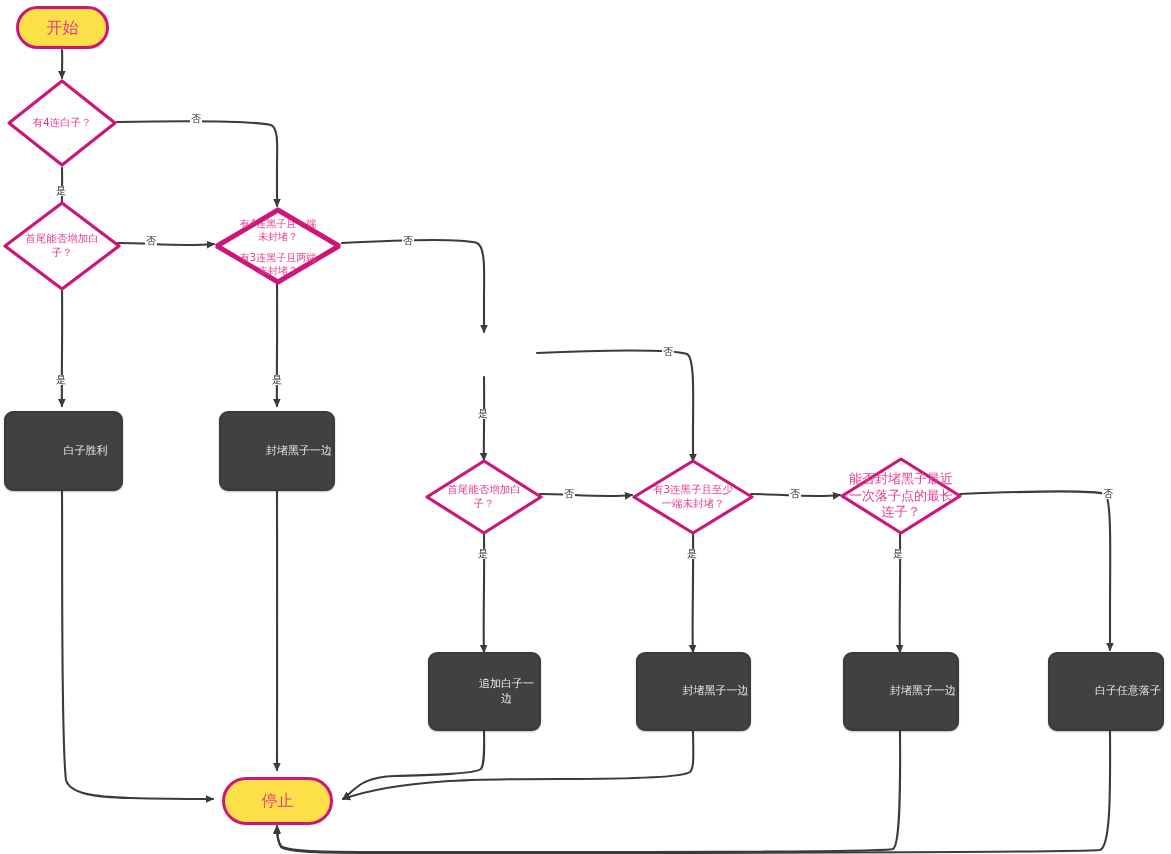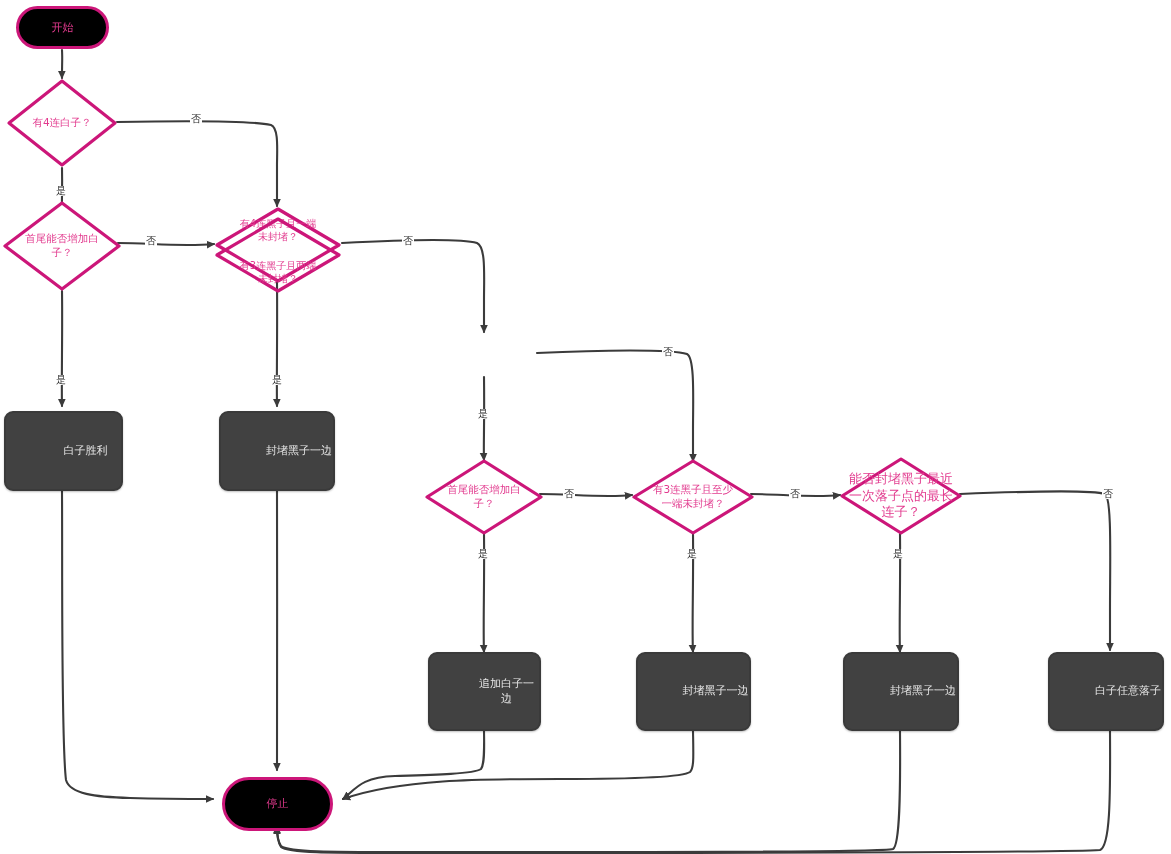--- a/index.html
+++ b/index.html
@@ -7,22 +7,22 @@
     font-family:"DejaVu Sans","Liberation Sans",sans-serif;
     width:1171px;height:854px;overflow:hidden;
   }
   #stage{position:relative;width:1171px;height:854px;background:#fff;}
   svg#wires{position:absolute;left:0;top:0;width:1171px;height:854px;}
 
   .node{position:absolute;box-sizing:border-box;display:flex;align-items:center;justify-content:center;text-align:center;}
 
   
   .terminal{
-    border:3px solid #CC1679;border-radius:999px;background:#000000;
-    color:#E23A8E;font-size:11px;line-height:1.25;
+    border:3px solid #CC1679;border-radius:999px;background:#fde047;
+    color:#E23A8E;font-size:16px;line-height:1.25;
   }
 
   
   .diamond-wrap{position:absolute;}
   .diamond-shape{position:absolute;left:0;top:0;width:100%;height:100%;}
   .diamond-label{
     position:absolute;left:0;top:0;width:100%;height:100%;
     display:flex;align-items:center;justify-content:center;text-align:center;
     color:#E23A8E;font-size:10.5px;line-height:1.30;
     padding:0 4px;box-sizing:border-box;white-space:pre-line;
@@ -174,21 +174,21 @@
   </div>
 
   <div class="diamond-wrap" style="left:214px;top:206px;width:128px;height:78px;">
     <svg class="diamond-shape" viewBox="0 0 128 78">
       <path d="M64,3 L125,39 L64,75 L3,39 Z" fill="none" stroke="#CC1679" stroke-width="3.2" stroke-linejoin="round"></path>
     </svg>
     <div class="diamond-label" style="align-items:flex-start;padding-top:11px;font-size:10px;">有4连黑子且一端
 未封堵？</div>
   </div>
 
-  <div class="diamond-wrap" style="left:214px;top:216px;width:128px;height:78px;">
+  <div class="diamond-wrap" style="left:214px;top:208px;width:128px;height:78px;">
     <svg class="diamond-shape" viewBox="0 0 128 78">
       <path d="M64,3 L125,39 L64,75 L3,39 Z" fill="none" stroke="#CC1679" stroke-width="3.2" stroke-linejoin="round"></path>
     </svg>
     <div class="diamond-label" style="align-items:flex-end;padding-bottom:9px;font-size:10px;">有3连黑子且两端
 未封堵？</div>
   </div>
 
 
   <div class="diamond-wrap" style="left:424px;top:458px;width:120px;height:78px;">
     <svg class="diamond-shape" viewBox="0 0 120 78">
@@ -232,17 +232,17 @@
   </div>
 
   <div class="node process" style="left:843px;top:652px;width:116px;height:79px;">
     <span>封堵黑子一边</span>
   </div>
 
   <div class="node process" style="left:1048px;top:652px;width:116px;height:79px;">
     <span>白子任意落子</span>
   </div>
 
-  <div class="node terminal" style="left:222px;top:777px;width:111px;height:54px;">
+  <div class="node terminal" style="left:222px;top:777px;width:111px;height:48px;">
     <span>停止</span>
   </div>
 
 </div>
 
 </body></html>

